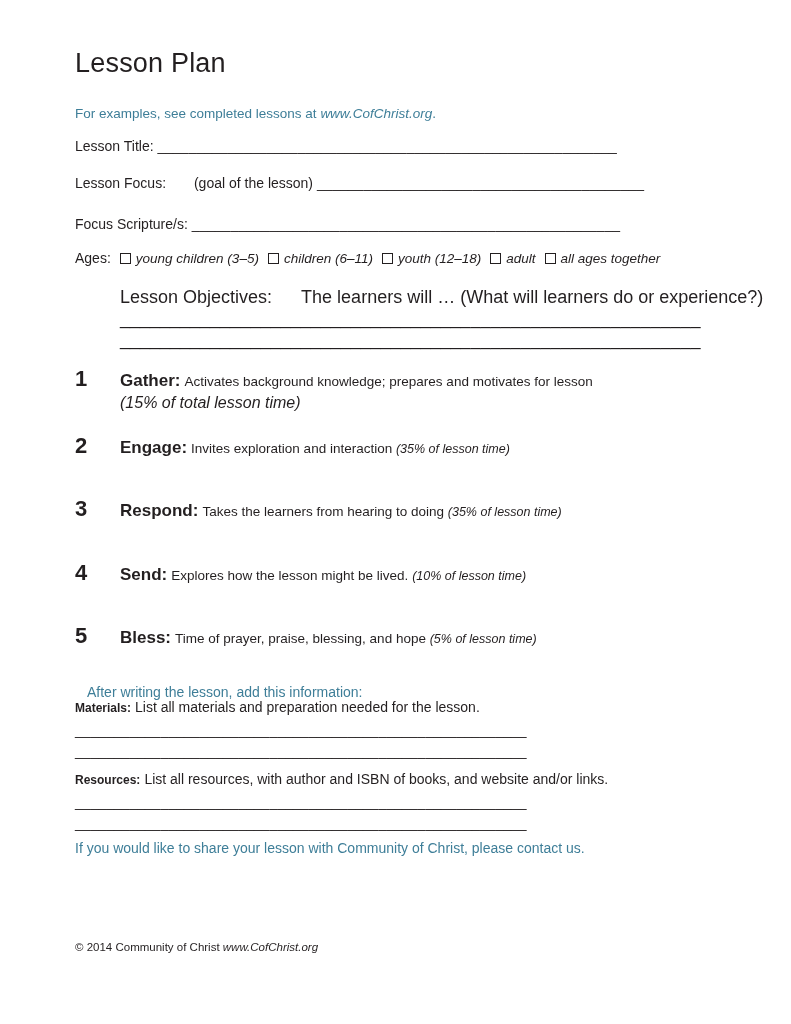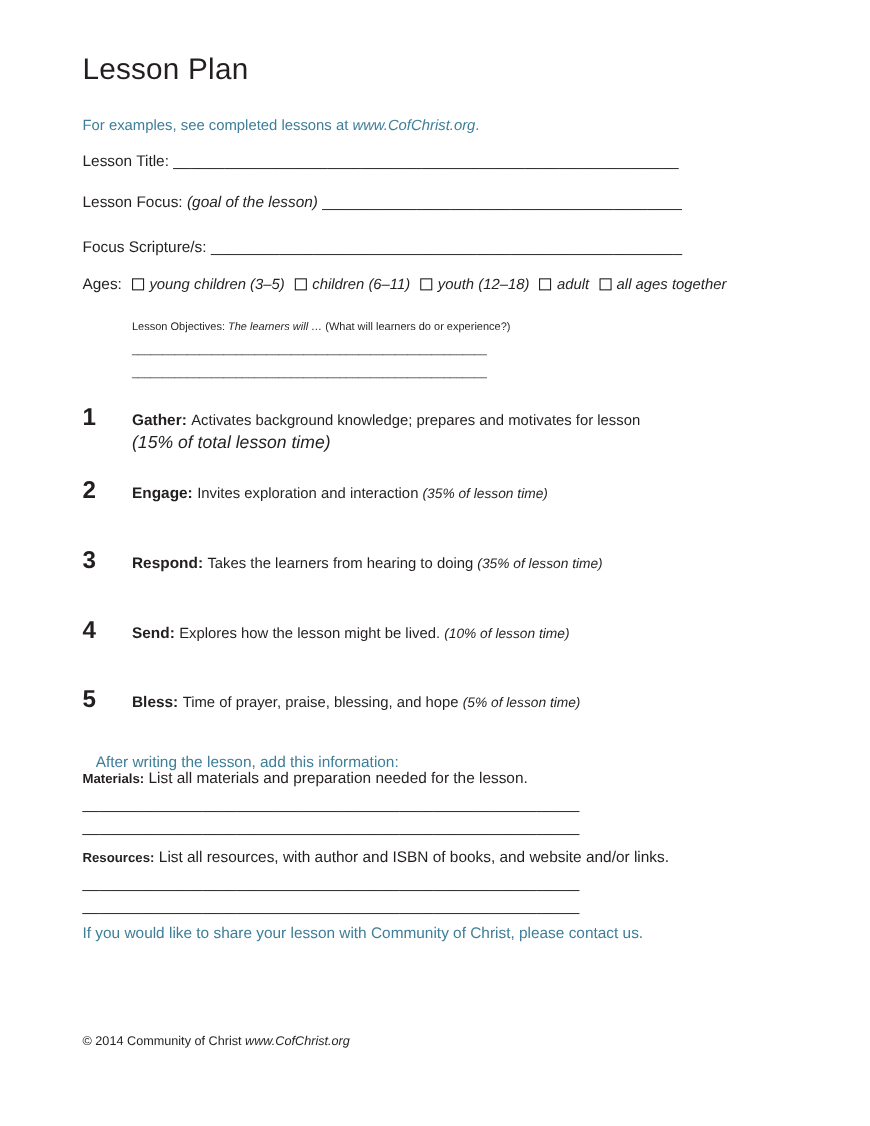--- a/index.html
+++ b/index.html
@@ -7,31 +7,31 @@
     position:relative;width:791px;height:1024px;overflow:hidden;
     background:#ffffff;color:#231f20;
     font-family:"Liberation Sans",sans-serif;
   }
   .abs{position:absolute;left:75px;white-space:nowrap;}
   .accent{color:#3e7e98;}
   .title{font-size:27px;font-weight:400;margin:0;letter-spacing:0.2px;}
   .intro{font-size:13.5px;line-height:17.5px;}
   .url{font-style:italic;}
   .fieldrow{font-size:14px;}
-  .hint{font-style:italic;}
+  .hint{margin-left:24px;}
   .blankline{letter-spacing:0;color:#231f20;}
   .ages{font-size:14px;}
   .ages .opt{font-style:italic;font-size:13.5px;}
   .cb{display:inline-block;width:9px;height:9px;border:1.6px solid #231f20;
       margin:0 5px 0 9px;vertical-align:-1px;background:#fff;}
-  .obj{font-size:10px;line-height:21px;}
+  .obj{font-size:18px;line-height:21px;}
   .step{display:flex;align-items:baseline;white-space:nowrap;}
   .step .num{width:45px;font-size:22px;font-weight:700;flex:none;}
   .step .body{font-size:13.5px;line-height:21px;}
-  .step .name{font-size:14px;font-weight:700;margin-right:4px;}
+  .step .name{font-size:17px;font-weight:700;margin-right:4px;}
   .time{font-style:italic;font-size:12.5px;}
   .time-block{display:block;font-style:italic;font-size:16px;}
   .subhead{font-size:14px;}
   .matres{font-size:14px;line-height:21.5px;}
   .lbl{font-weight:700;font-size:12px;margin-right:4px;}
   .share{font-size:14px;}
   .footer{font-size:11.5px;}
 </style>
 </head>
 <body>

